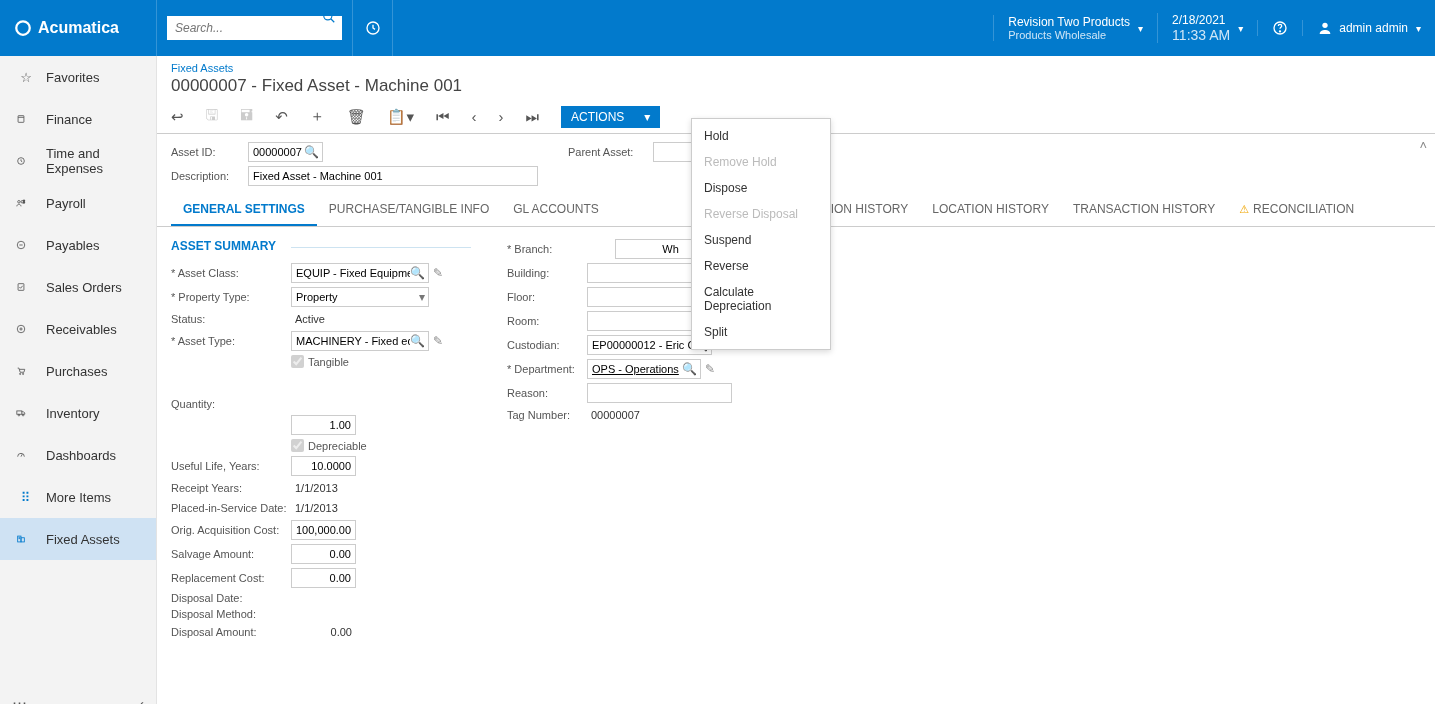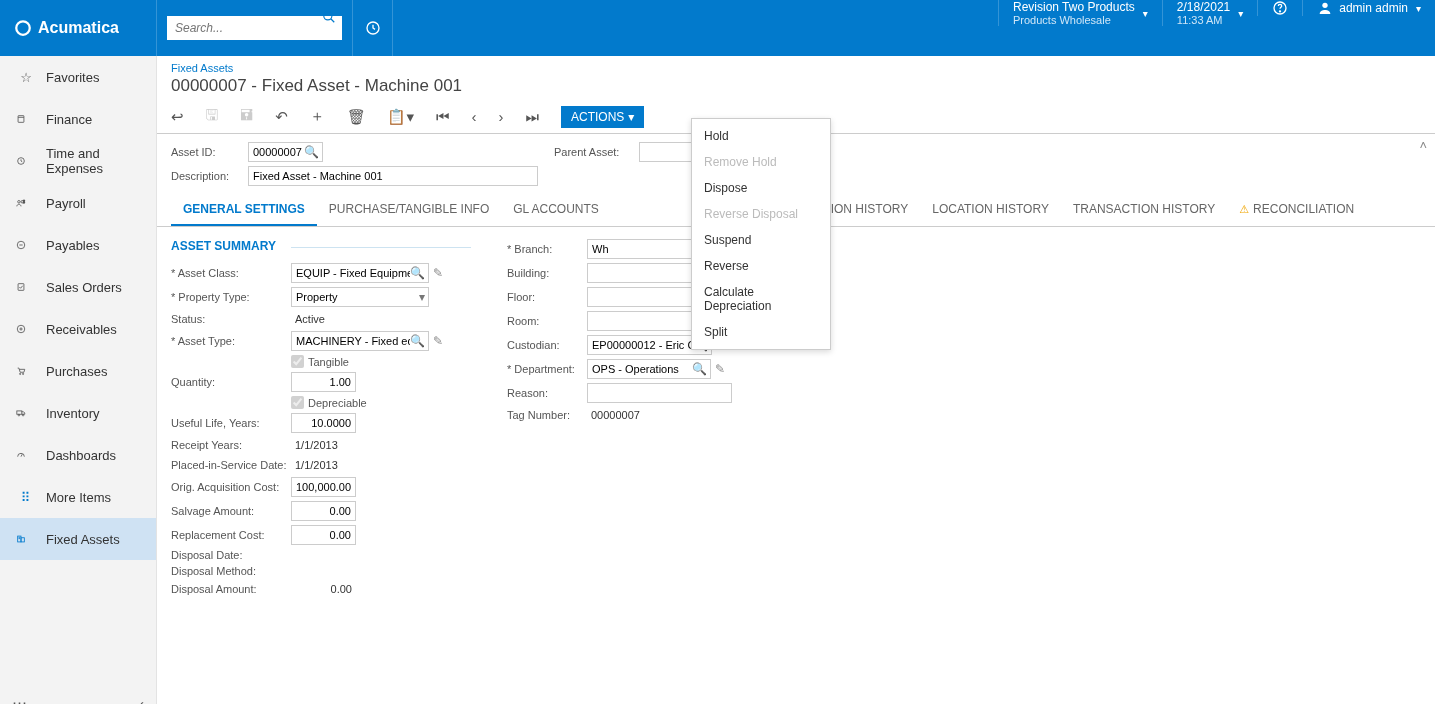--- a/index.html
+++ b/index.html
@@ -7,50 +7,50 @@
 
 
 .top-header { display: flex; align-items: stretch; height: 56px; background: #027acc; color: #fff; }
 .logo-box { width: 157px; display: flex; align-items: center; padding-left: 14px; font-size: 16px; font-weight: bold; border-right: 1px solid rgba(255,255,255,0.2); }
 .logo-box svg { margin-right: 6px; }
 .search-wrap { display: flex; align-items: center; padding: 0 10px; border-right: 1px solid rgba(255,255,255,0.2); }
 .search-input { width: 175px; height: 24px; padding: 3px 28px 3px 8px; border: none; font-size: 12px; font-style: italic; color: #888; }
 .search-wrap { position: relative; }
 .search-wrap .sicon { position: absolute; right: 16px; top: 10px; color: #027acc; }
 .history-box { width: 40px; display: flex; align-items: center; justify-content: center; border-right: 1px solid rgba(255,255,255,0.2); }
-.header-right { margin-left: auto; display: flex; align-items: flex-start; }
+.header-right { margin-left: auto; display: flex; align-items: center; }
 .tenant-box, .date-box, .help-box, .user-box { display: flex; align-items: center; padding: 0 14px; border-left: 1px solid rgba(255,255,255,0.2); font-size: 12px; }
 .tenant-line1 { font-size: 12px; }
 .tenant-line2 { font-size: 11px; color: #cfe6f7; }
 .date-line1 { font-size: 12px; }
-.date-line2 { font-size: 11px; color: #cfe6f7; }
+.date-line2 { font-size: 14px; color: #cfe6f7; }
 .chev-down { margin-left: 8px; font-size: 10px; }
 .user-box svg { margin-right: 6px; }
 
 
 .main-wrap { display: flex; height: calc(100vh - 40px); }
 .sidebar { width: 157px; background: #f3f3f3; border-right: 1px solid #e3e3e3; display: flex; flex-direction: column; position: relative; }
 .nav-item { display: flex; align-items: center; height: 42px; padding-left: 16px; font-size: 13px; color: #333; cursor: pointer; }
 .nav-item.active { background: #cfe2f3; }
 .nav-item svg, .nav-item .navicon { width: 20px; margin-right: 10px; color: #555; display:inline-flex; align-items:center; justify-content:center;}
 .sidebar-footer { margin-top: auto; display: flex; align-items: center; justify-content: space-between; padding: 8px 12px; }
 
 .content { flex: 1; background: #fff; overflow: hidden; position: relative; }
 .breadcrumb { padding: 6px 14px 0 14px; color: #027acc; font-size: 11px; }
 .page-title { font-size: 17px; color: #444; padding: 2px 14px; }
 .action-row { position: relative; padding: 6px 14px 4px 14px; display: flex; align-items: center; gap: 22px; border-bottom: 1px solid #ccc; }
 .icon-btn { color: #555; cursor: pointer; font-size: 15px; }
 .icon-btn.disabled { color: #ccc; }
-.actions-btn { background: #027acc; color: #fff; padding: 4px 10px; font-size: 12px; border: none; cursor: pointer; display: flex; align-items: center; gap: 4px; position: relative;}
+.actions-btn { background: #027acc; color: #fff; padding: 4px 10px; font-size: 12px; border: none; cursor: pointer; display: flex; align-items: center; gap: 20px; position: relative;}
 .actions-menu { position: absolute; top: 20px; left: 534px; width: 140px; background: #fff; border: 1px solid #ccc; box-shadow: 0 2px 6px rgba(0,0,0,0.15); z-index: 100; padding: 4px 0; }
 .actions-menu .mi { padding: 6px 12px; font-size: 12px; color: #333; cursor: pointer; }
 .actions-menu .mi.disabled { color: #bbb; }
 
 
-.form-top { display: flex; padding: 8px 14px 4px 14px; gap: 16px; position: relative; }
+.form-top { display: flex; padding: 8px 14px 4px 14px; gap: 30px; position: relative; }
 .form-row { display: flex; align-items: center; margin-bottom: 4px; }
 .lbl { width: 120px; color: #555; font-size: 11px; }
 .lbl.req::before { content: "* "; }
 .fld-input { border: 1px solid #ccc; height: 20px; padding: 2px 4px; font-size: 11px; background: #fff; }
 .fld-lookup { position: relative; display: inline-block; }
 .fld-lookup .lup-icon { position: absolute; right: 4px; top: 3px; color: #777; font-size: 12px; }
 .fld-lookup input { padding-right: 18px; }
 .pencil { color: #888; margin-left: 4px; cursor: pointer; font-size: 12px; }
 .collapse-btn { position: absolute; right: 8px; top: 4px; color: #888; font-size: 13px; cursor: pointer; }
 
@@ -332,21 +332,21 @@
             <span class="lbl req">Asset Type:</span>
           <span class="fld-lookup"><input class="fld-input w140" value="MACHINERY - Fixed equipment" style=""><span class="lup-icon">🔍</span></span>
           <span class="pencil">✎</span>
         </div>
         <div class="chk-row">
             <input type="checkbox" class="chk" checked="" disabled="" style="">
             <span>Tangible</span>
           </div>
         <div class="form-row">
             <span class="lbl">Quantity:</span>
-          <input class="fld-input num-input" style="width: 65px;" value="1.00">
+          <input class="fld-input num-input" style="width: 65px; margin-top: 43px;" value="1.00">
           </div>
         <div class="chk-row">
             <input type="checkbox" class="chk" checked="" disabled="" style="">
             <span>Depreciable</span>
           </div>
         <div class="form-row">
             <span class="lbl">Useful Life, Years:</span>
           <input class="fld-input num-input" style="width: 65px;" value="10.0000">
           </div>
         <div class="form-row">
@@ -378,21 +378,21 @@
         <div class="form-row">
             <span class="lbl">Disposal Amount:</span>
           <span class="readonly-txt num-input" style="text-align:right;width:65px;display:inline-block">0.00</span>
           </div>
       </div>
 
       <div class="col" style="width:260px;">
 
         <div class="form-row">
             <span class="lbl req" style="width:80px">Branch:</span>
-          <span class="fld-lookup"><input class="fld-input" style="width: 125px; text-align: left;" value="Wh"><span class="lup-icon">🔍</span></span>
+          <span class="fld-lookup"><input class="fld-input" style="width: 125px; text-align: center; margin-left: 28px;" value="Wh"><span class="lup-icon">🔍</span></span>
           <span class="pencil">✎</span>
           </div>
         <div class="form-row">
             <span class="lbl" style="width:80px">Building:</span>
           <span class="fld-lookup"><input class="fld-input" style="width: 125px;" value=""><span class="lup-icon">🔍</span></span>
           <span class="pencil">✎</span>
           </div>
         <div class="form-row">
             <span class="lbl" style="width:80px">Floor:</span>
           <input class="fld-input" style="width: 145px;" value="">
@@ -401,21 +401,21 @@
             <span class="lbl" style="width:80px">Room:</span>
           <input class="fld-input" style="width: 145px;" value="">
           </div>
         <div class="form-row">
             <span class="lbl" style="width:80px">Custodian:</span>
           <span class="fld-lookup"><input class="fld-input" style="width: 125px;" value="EP00000012 - Eric Cozzi"><span class="lup-icon">🔍</span></span>
           <span class="pencil">✎</span>
           </div>
         <div class="form-row">
             <span class="lbl req" style="width:80px">Department:</span>
-          <span class="fld-lookup"><input class="fld-input" style="width: 124px;" value="OPS - Operations"><span class="lup-icon">🔍</span></span>
+          <span class="fld-lookup"><input class="fld-input" style="width: 114px; text-decoration: underline;" value="OPS - Operations"><span class="lup-icon">🔍</span></span>
           <span class="pencil">✎</span>
           </div>
         <div class="form-row">
             <span class="lbl" style="width:80px">Reason:</span>
           <input class="fld-input" style="width: 145px;" value="">
           </div>
         <div class="form-row">
             <span class="lbl" style="width:80px">Tag Number:</span>
           <span class="readonly-txt">00000007</span>
           </div>

